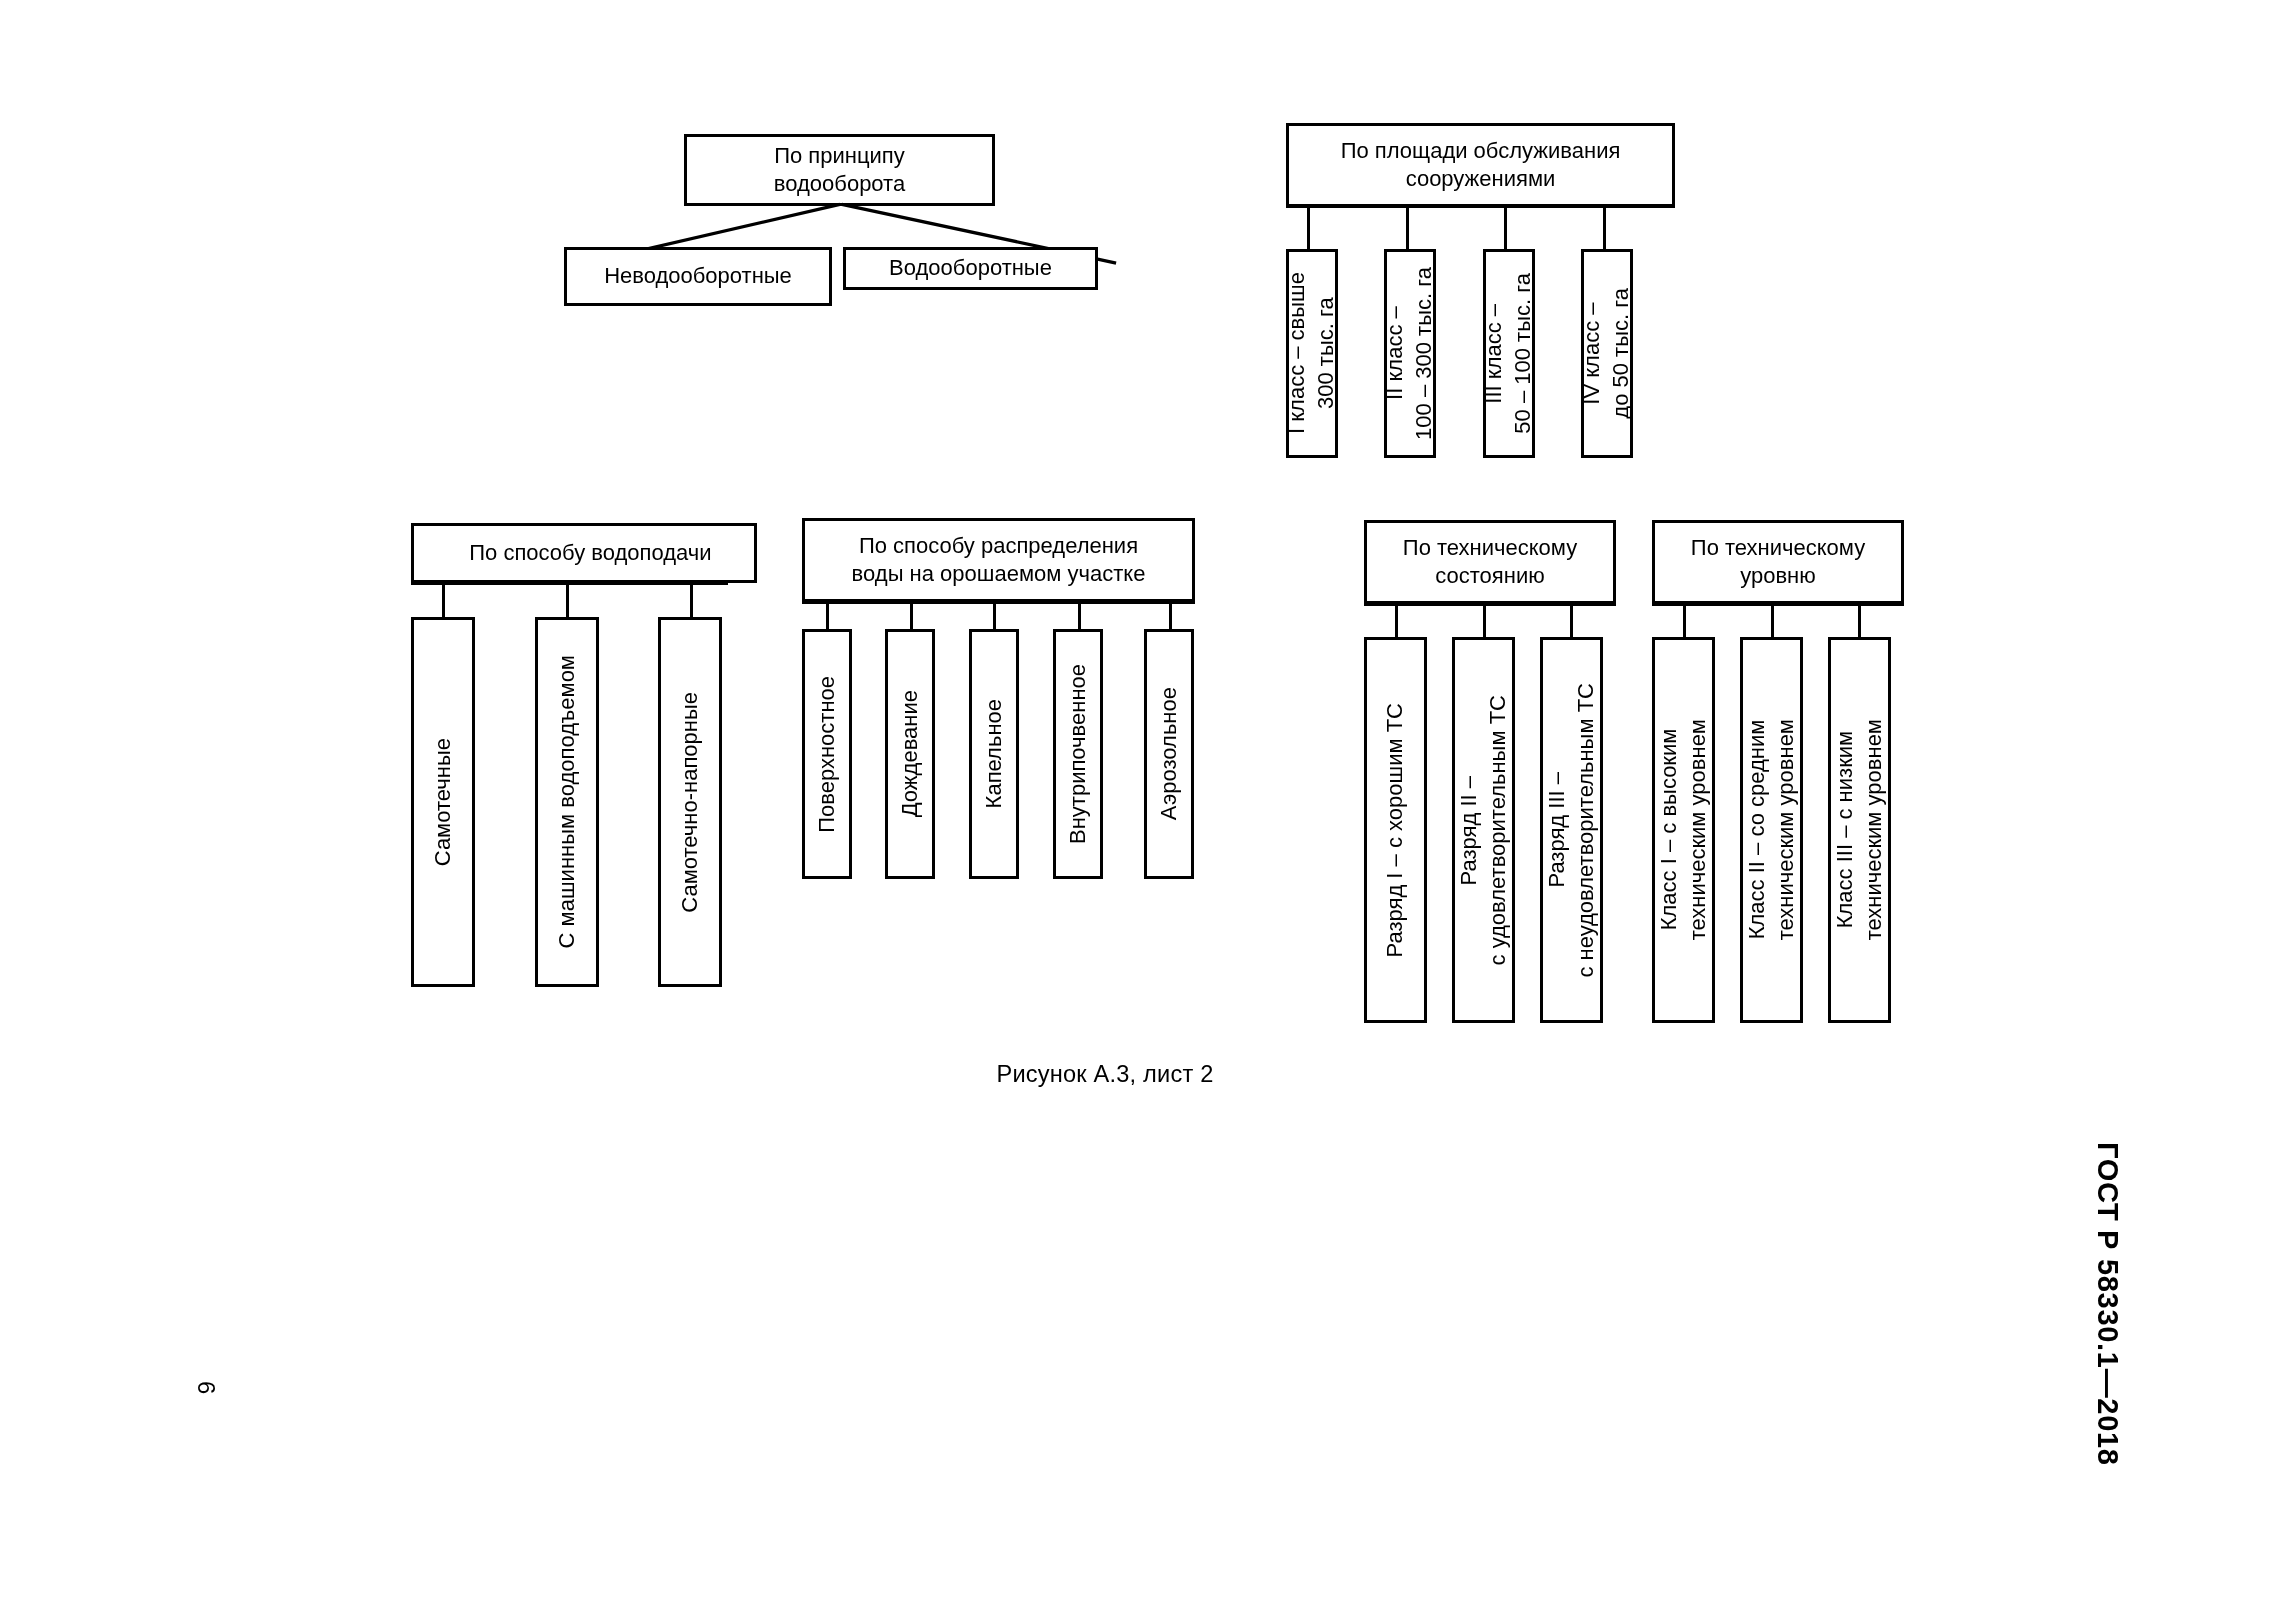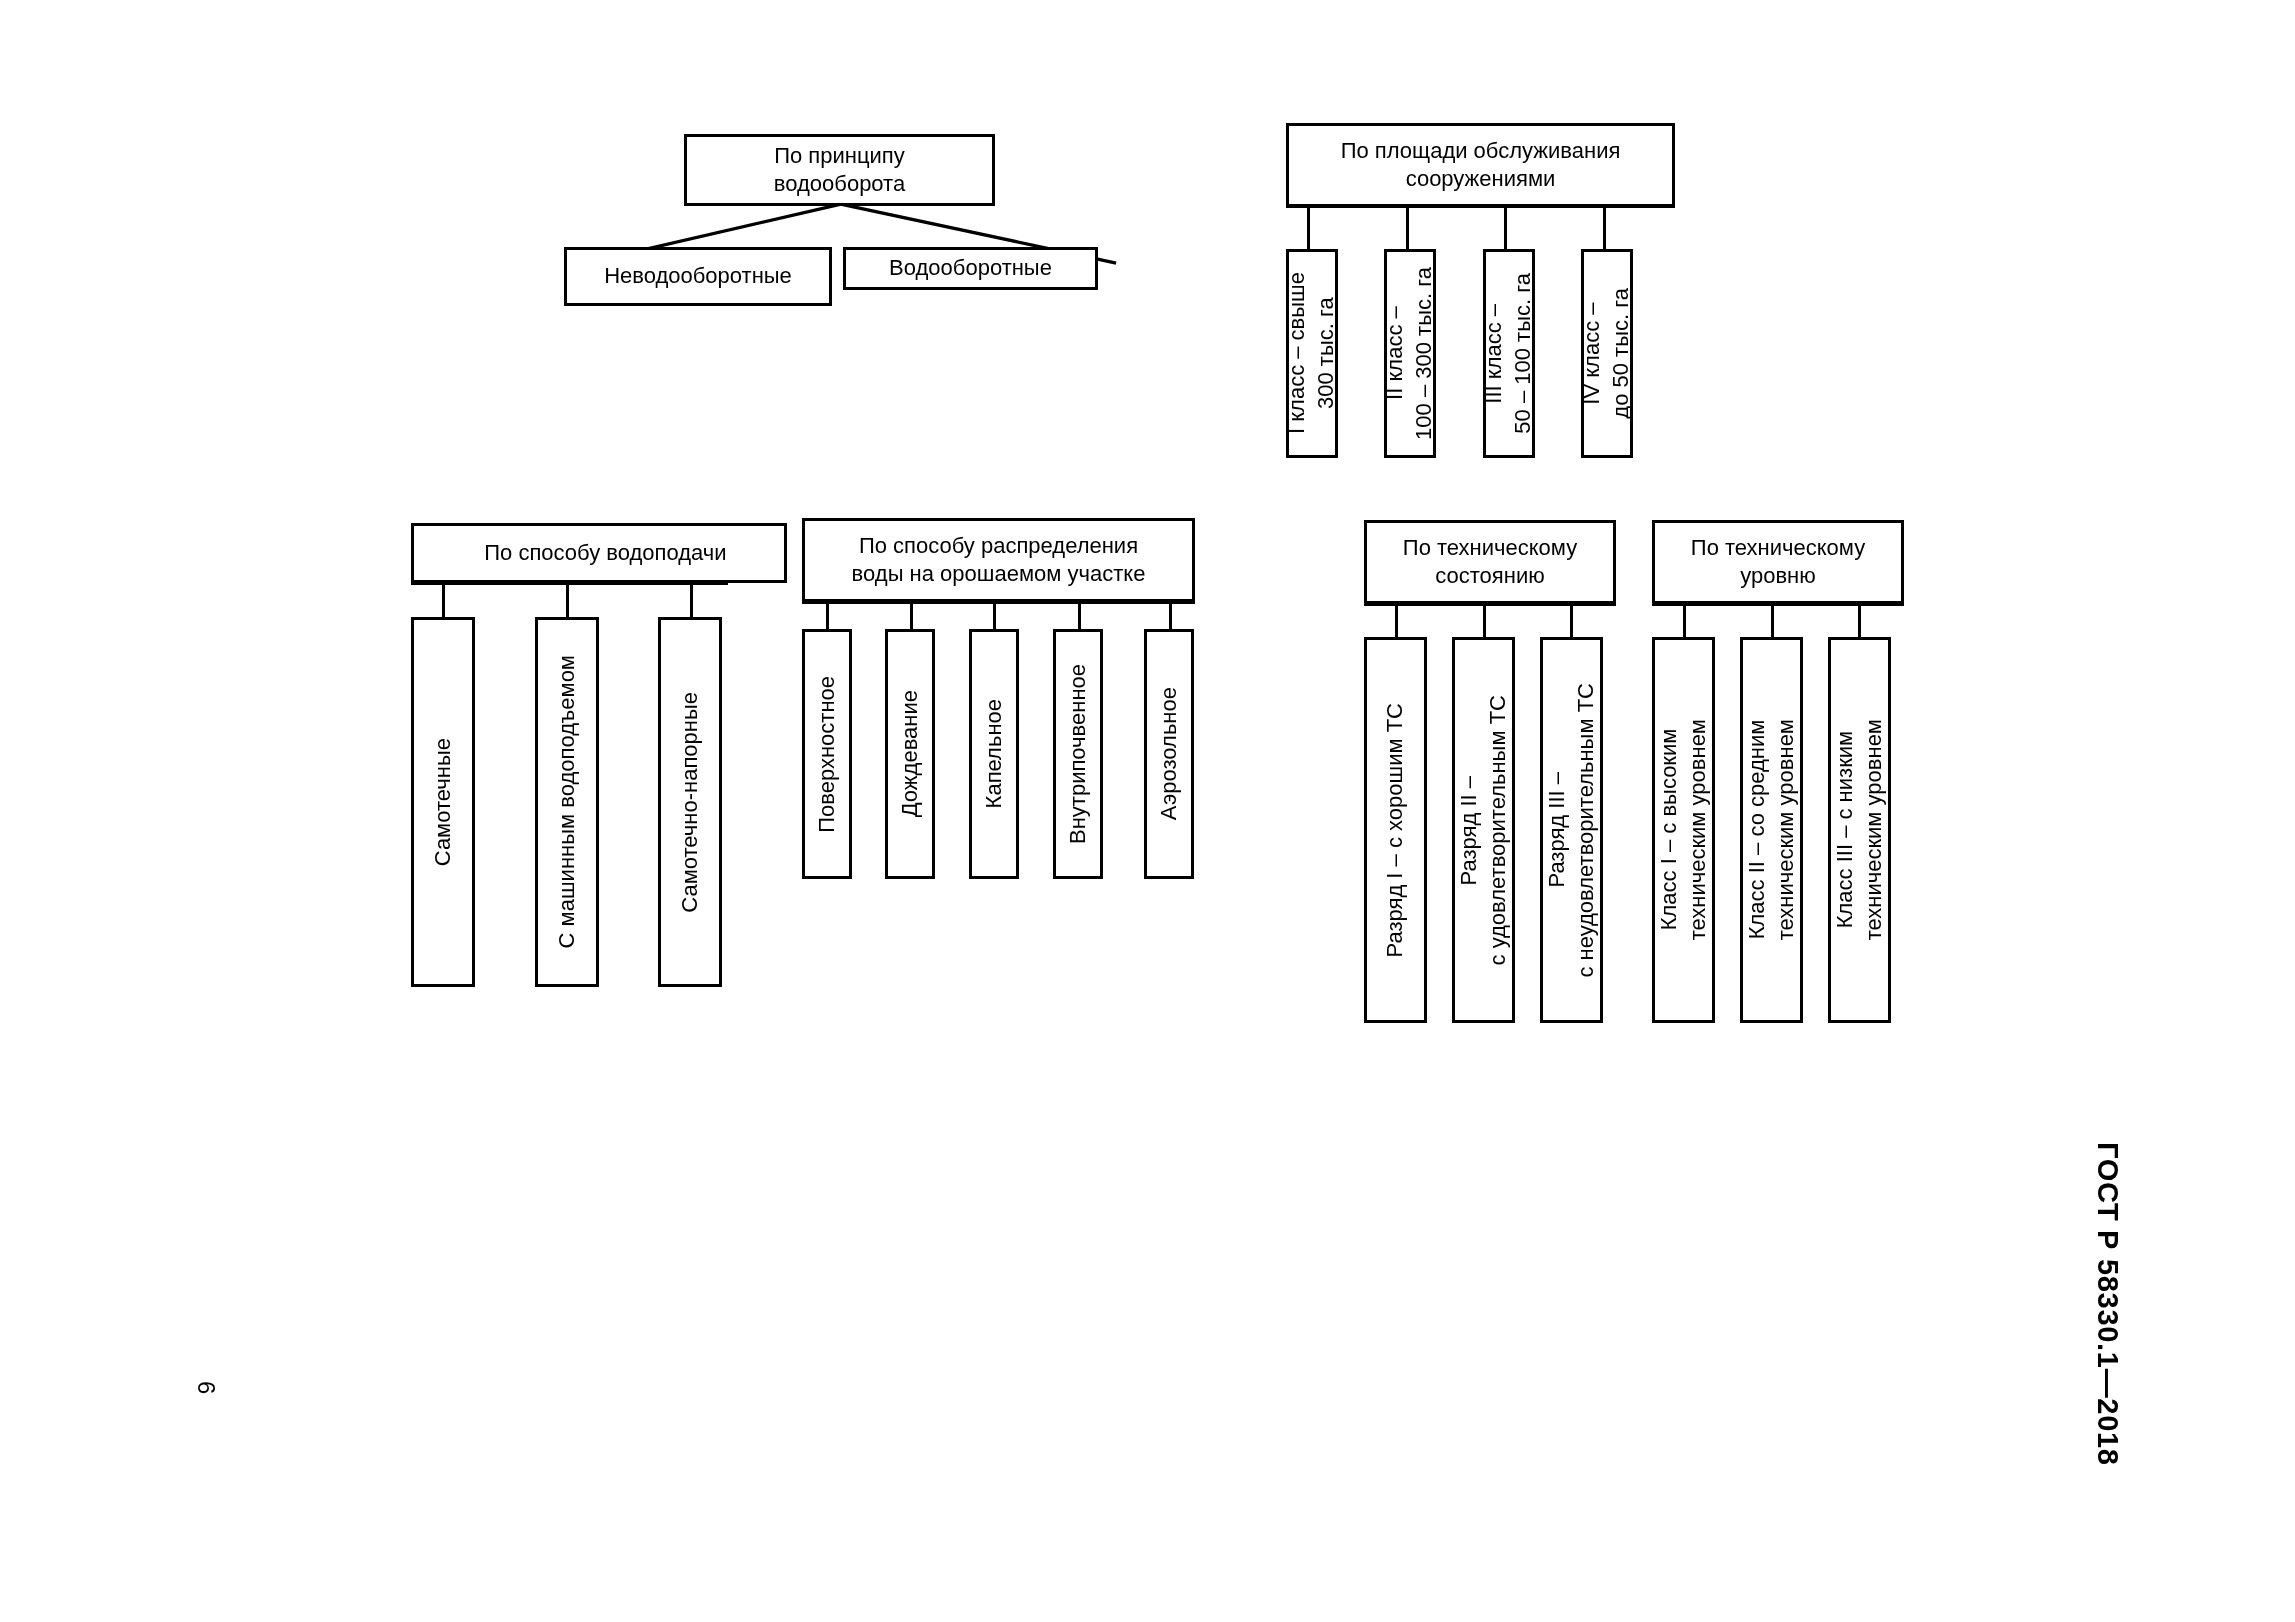--- a/index.html
+++ b/index.html
@@ -151,21 +151,21 @@
     </div>
 
     <div class="box vert" style="left:1581px; top:249px; width:52px; height:209px;">
       <span class="vtext" style="white-space: pre-line;">IV класс –
 до 50 тыс. га</span>
     </div>
   </div>
 
   <div>
 
-    <div class="box head" style="left: 411px; top: 523px; width: 376px; height: 60px; white-space: pre-line; padding-left: 18px;">По способу водоподачи</div>
+    <div class="box head" style="left: 411px; top: 523px; width: 346px; height: 60px; white-space: pre-line; padding-left: 18px;">По способу водоподачи</div>
 
     <div class="ln h" style="left:411px; top:582px; width:317px;"></div>
     <div class="ln v" style="left:442px; top:582px; height:36px;"></div>
     <div class="ln v" style="left:566px; top:582px; height:36px;"></div>
     <div class="ln v" style="left:690px; top:582px; height:36px;"></div>
 
     <div class="box vert" style="left:411px; top:617px; width:64px; height:370px;">
       <span class="vtext" style="white-space: pre-line;">Самотечные</span>
     </div>
 
@@ -255,19 +255,22 @@
       <span class="vtext" style="white-space: pre-line;">Класс II – со средним
 техническим уровнем</span>
     </div>
 
     <div class="box vert" style="left:1828px; top:637px; width:63px; height:386px;">
       <span class="vtext" style="white-space: pre-line;">Класс III – с низким
 техническим уровнем</span>
     </div>
   </div>
 
+  <div id="caption">
+    <span>Рисунок А.3, лист 2</span>
+  </div>
 
   <div id="gost">ГОСТ Р 58330.1—2018</div>
 
   <div id="pageno">9</div>
 
 </div>
 
 
 </body></html>

